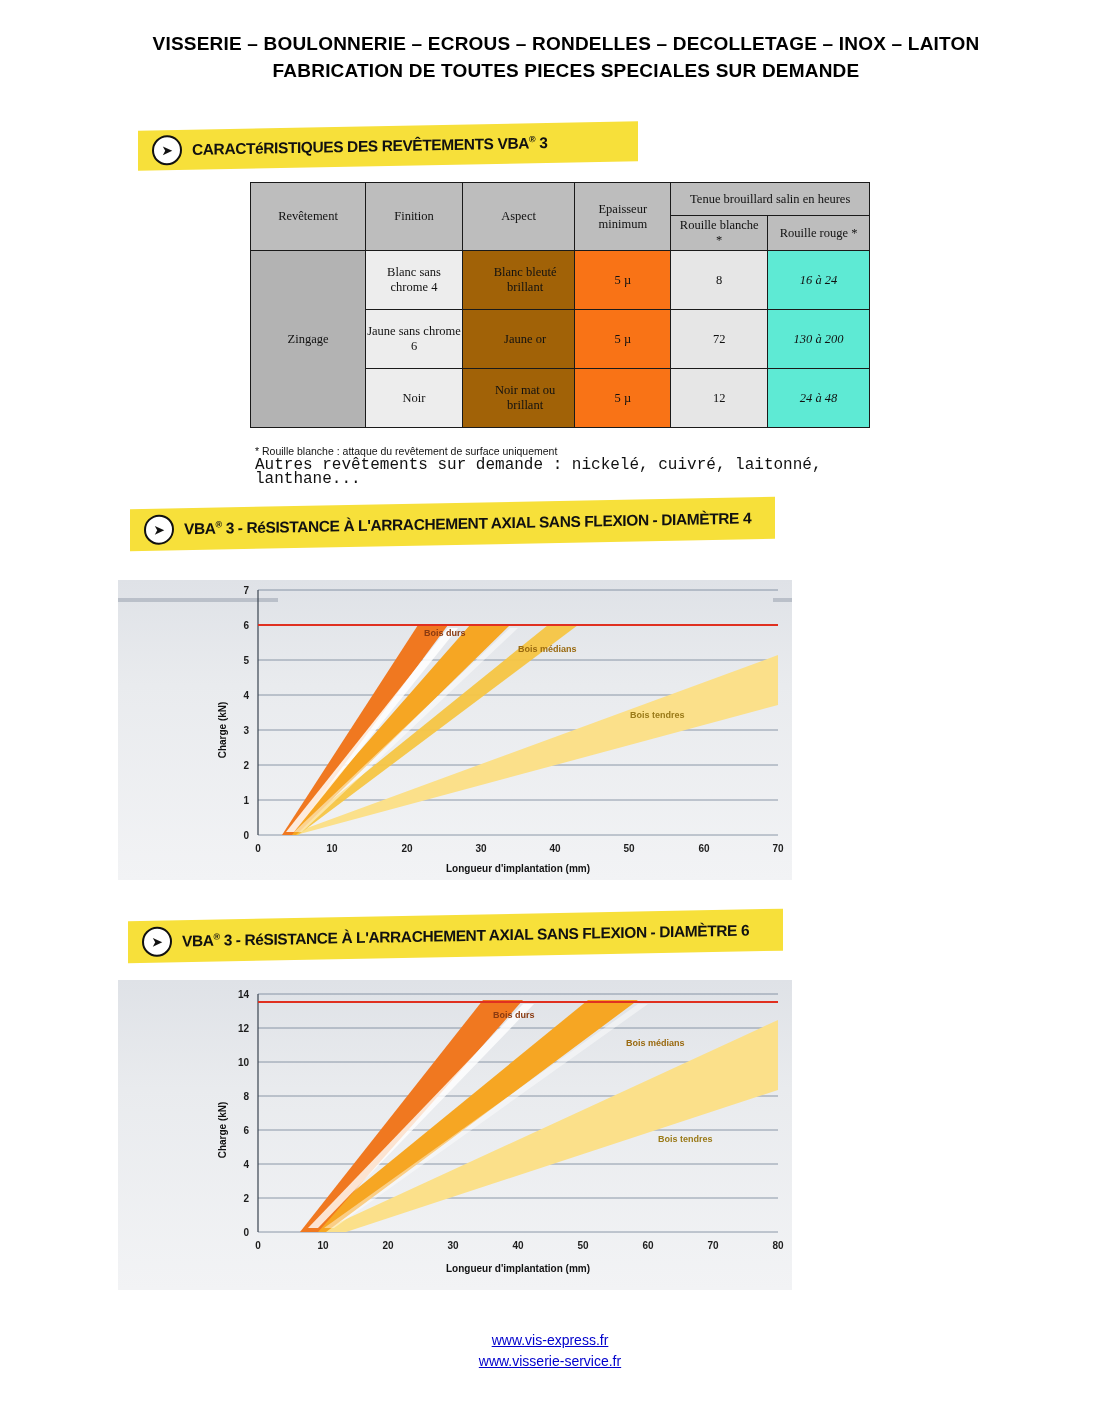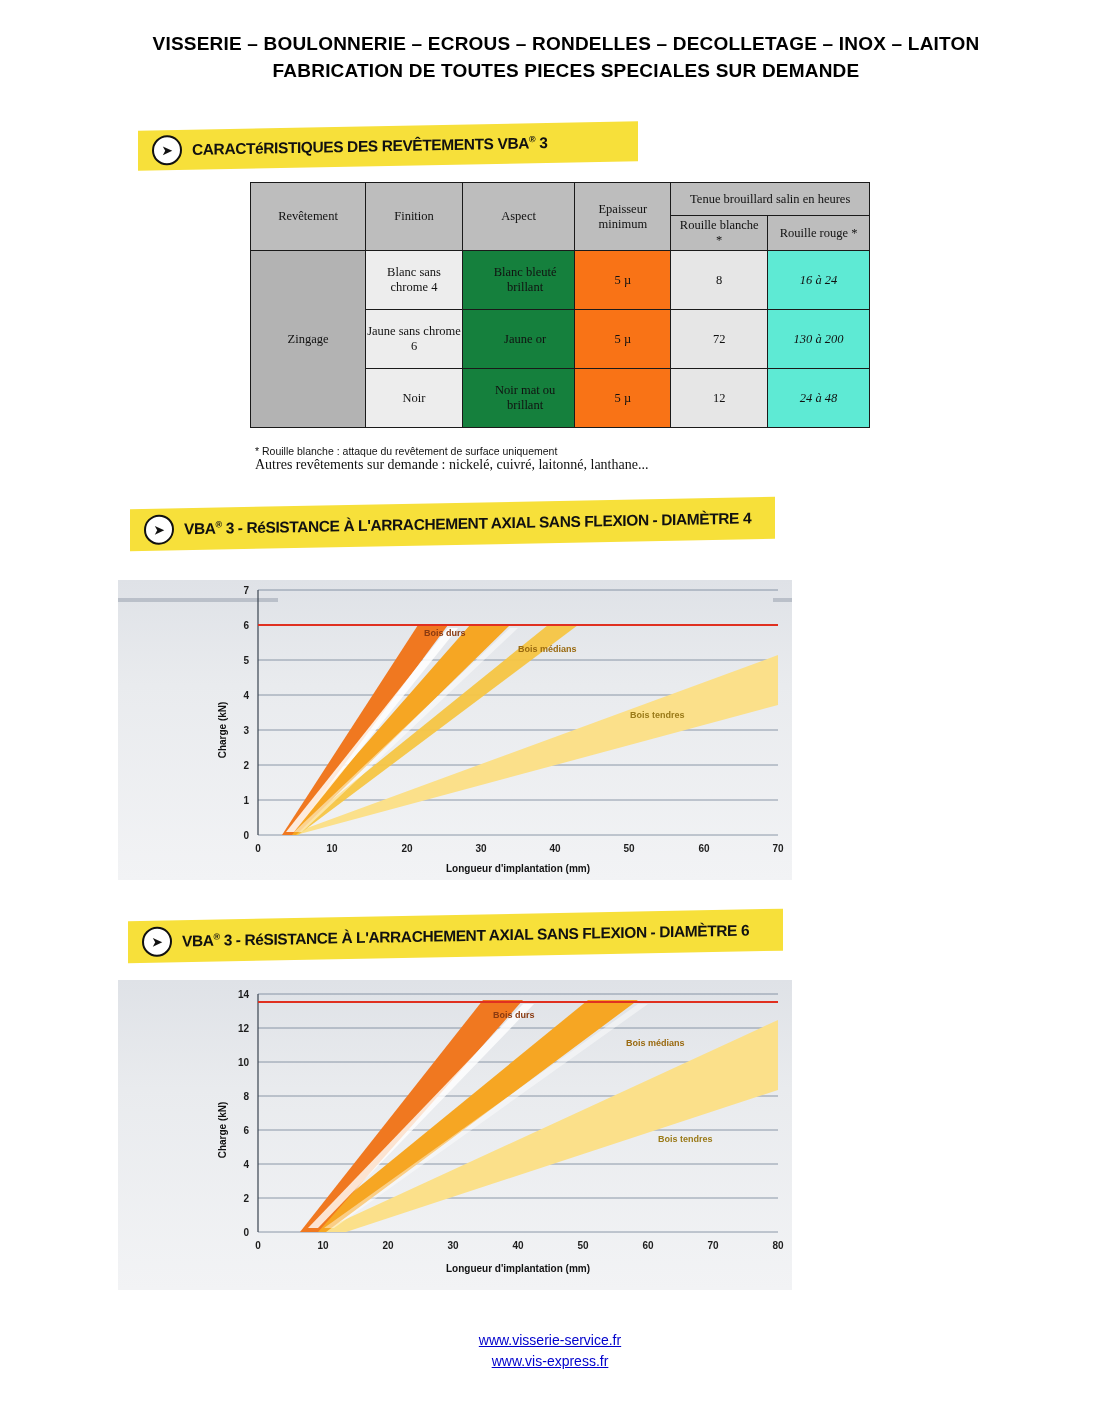--- a/index.html
+++ b/index.html
@@ -46,29 +46,29 @@
   table.coat td,table.coat th{
     border:1px solid #1a1a1a;text-align:center;vertical-align:middle;
     font-size:12.5px;line-height:15px;color:#111;
   }
   table.coat thead th{
     background:#bdbdbd;font-weight:400;font-size:12.5px;height:54px;padding:2px 4px;
   }
   .hdr-sub{height:26px !important;font-size:11.5px;}
   .col-rev{background:#b3b3b3;width:112px;margin-left:44px;}
   .cell-fin{background:#ededed;width:100px;height:56px;}
-  .cell-asp{background:#15803d;width:104px;padding-left:14px;}
+  .cell-asp{background:#a16207;width:104px;padding-left:14px;}
   .cell-ep{background:#f97316;width:98px;}
   .cell-rb{background:#e6e6e6;width:100px;}
   .cell-rr{background:#5eead4;width:106px;font-style:italic;}
   .notes{
     position:absolute;left:255px;top:420px;width:620px;
     font-size:10.5px;line-height:14px;color:#111;margin-top:24px;
   }
-  .notes .n3{font-family:Liberation Serif, serif;font-size:14px;}
+  .notes .n3{font-family:Liberation Mono, monospace;font-size:16px;}
 
   
   .chart-box{position:absolute;background:linear-gradient(180deg,#dfe2e7 0%,#e9ebee 35%,#f2f3f5 100%);}
   .chart-svg{position:absolute;left:0;top:0;}
 
   .footer{
     position:absolute;left:0;top:1330px;width:1100px;text-align:center;
     font-size:14px;line-height:21px;color:#0000cc;
   }
   .footer a{color:#0000cc;text-decoration:underline;}
@@ -263,15 +263,15 @@
       <text x="530" y="269">60</text>
       <text x="595" y="269">70</text>
       <text x="660" y="269">80</text>
     </g>
     <text x="400" y="292" font-family="Liberation Sans, sans-serif" font-size="10" font-weight="700" fill="#111" text-anchor="middle">Longueur d'implantation (mm)</text>
     <text transform="translate(108,150) rotate(-90)" font-family="Liberation Sans, sans-serif" font-size="10" font-weight="700" fill="#111" text-anchor="middle">Charge (kN)</text>
   </svg>
 </div>
 
 <div class="footer">
+  <div><a href="#">www.vis-express.fr</a></div>
   <div><a href="#">www.visserie-service.fr</a></div>
-  <div><a href="#">www.vis-express.fr</a></div>
 </div>
 
 </body></html>

